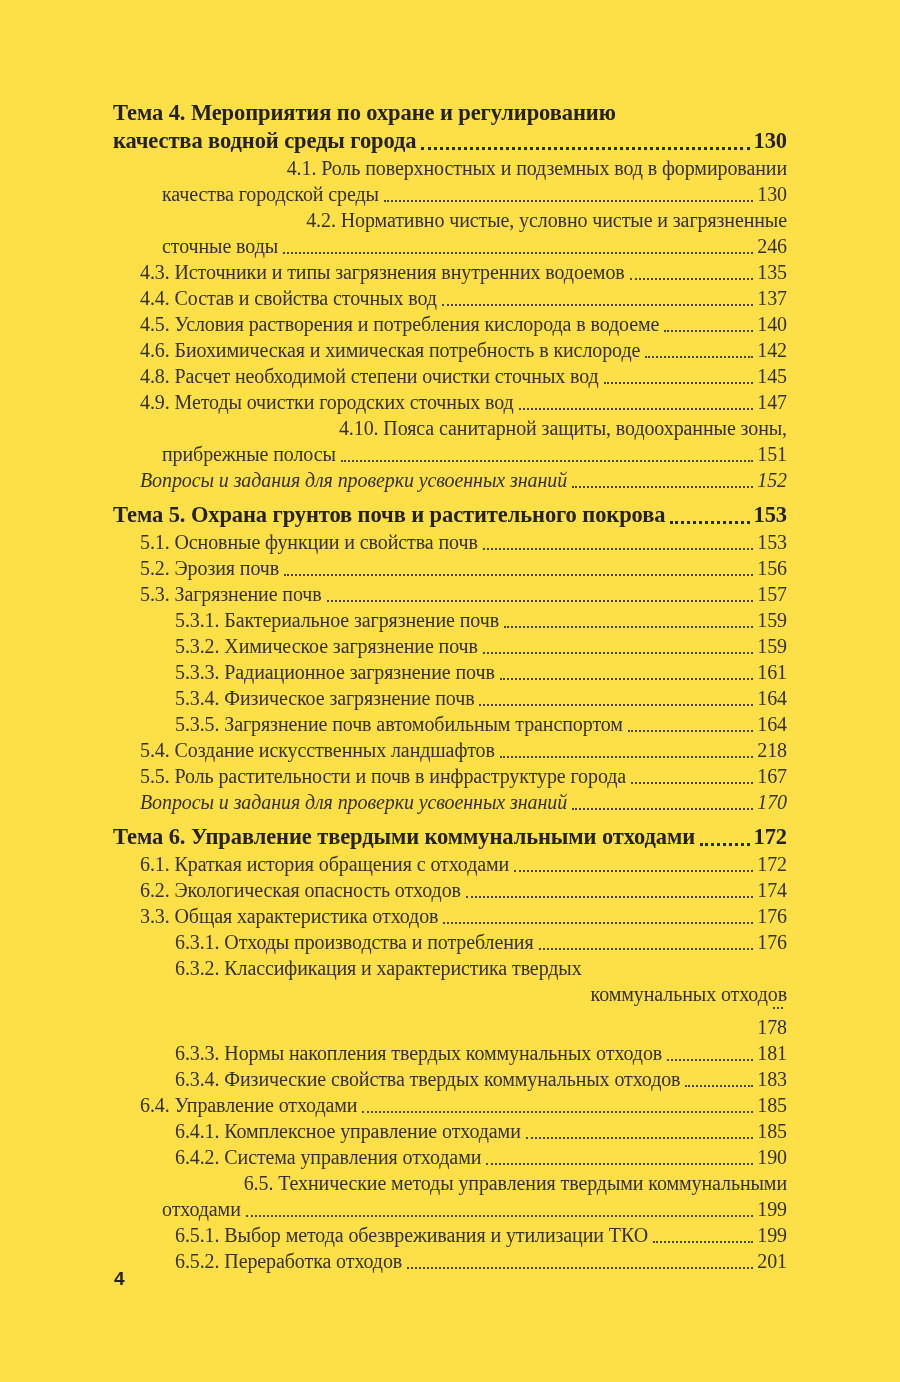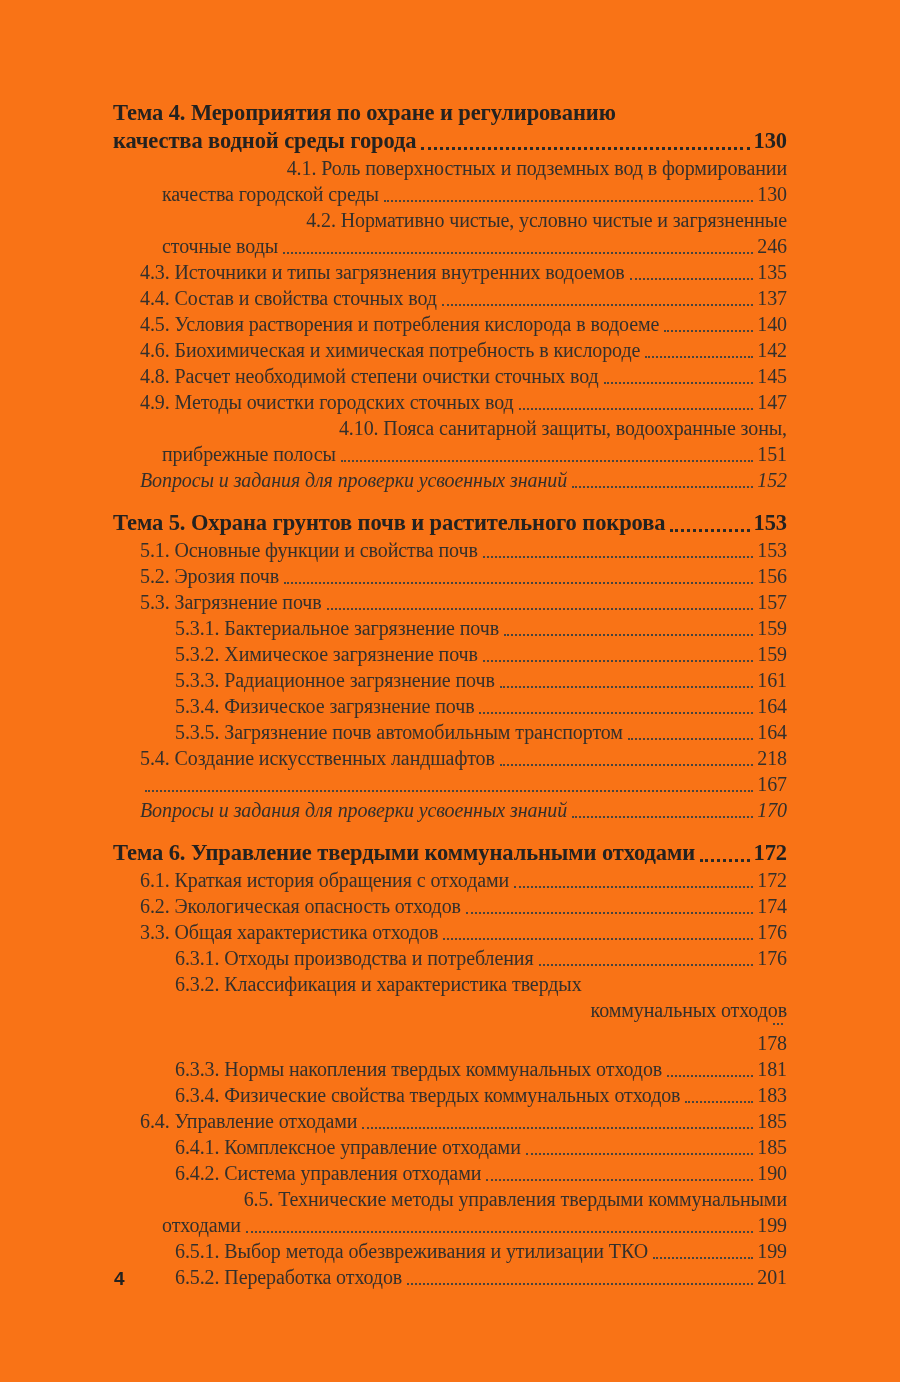--- a/index.html
+++ b/index.html
@@ -3,21 +3,21 @@
 <meta charset="utf-8">
 <style>
   html, body { margin: 0; padding: 0; }
   body {
     width: 900px; height: 1382px;
     background: #ffffff;
     font-family: "Liberation Serif", "DejaVu Serif", serif;
     position: relative;
     overflow: hidden;
   }
-  .page { position: absolute; inset: 0; background: #f97316; }
+  .page { position: absolute; inset: 0; background: #fde047; }
   .toc { position: absolute; left: 113px; top: 99px; width: 674px; }
   .row {
     display: flex; align-items: flex-end;
     line-height: 26px; font-size: 20px;
     color: #34302c; letter-spacing: -0.1px;
     white-space: nowrap;
   }
   .row .txt { white-space: nowrap; }
   .row .leader {
     flex: 1 1 auto; min-width: 10px;
@@ -28,21 +28,21 @@
   .t-theme {
     font-weight: bold; font-size: 22.5px; line-height: 28px;
     color: #242220;
   }
   .t-theme .leader { border-bottom: 3px dotted #2c2a27; margin-bottom: 5px; }
   .t-item      { padding-left: 27px; justify-content: flex-end; }
   .t-cont      { padding-left: 49px; }
   .t-sub       { padding-left: 62px; }
   .t-sub-cont  { padding-left: 62px; flex-direction: column; }
   .t-questions { padding-left: 27px; font-style: italic; }
-  .gap { margin-top: 16px; font-family: Liberation Serif, serif; }
+  .gap { margin-top: 8px; font-family: Liberation Serif, serif; }
   .folio {
     position: absolute; left: 114px; top: 1268px;
     font-family: "Liberation Sans", "DejaVu Sans", sans-serif;
     font-weight: bold; font-size: 19px; color: #242220;
   }
 </style>
 </head>
 <body>
 
 <div class="page">
@@ -162,20 +162,21 @@
     <span class="txt">5.3.5. Загрязнение почв автомобильным транспортом</span>
     <span class="leader"></span>
     <span class="pg">164</span>
   </div>
       <div class="row t-item">
     <span class="txt">5.4. Создание искусственных ландшафтов</span>
     <span class="leader"></span>
     <span class="pg">218</span>
   </div>
       <div class="row t-item">
+    <span class="txt">5.5. Роль растительности и почв в инфраструктуре города</span>
     <span class="leader"></span>
     <span class="pg">167</span>
   </div>
       <div class="row t-questions">
     <span class="txt">Вопросы и задания для проверки усвоенных знаний</span>
     <span class="leader"></span>
     <span class="pg">170</span>
   </div>
       <div class="row t-theme gap">
     <span class="txt">Тема 6. Управление твердыми коммунальными отходами</span>

